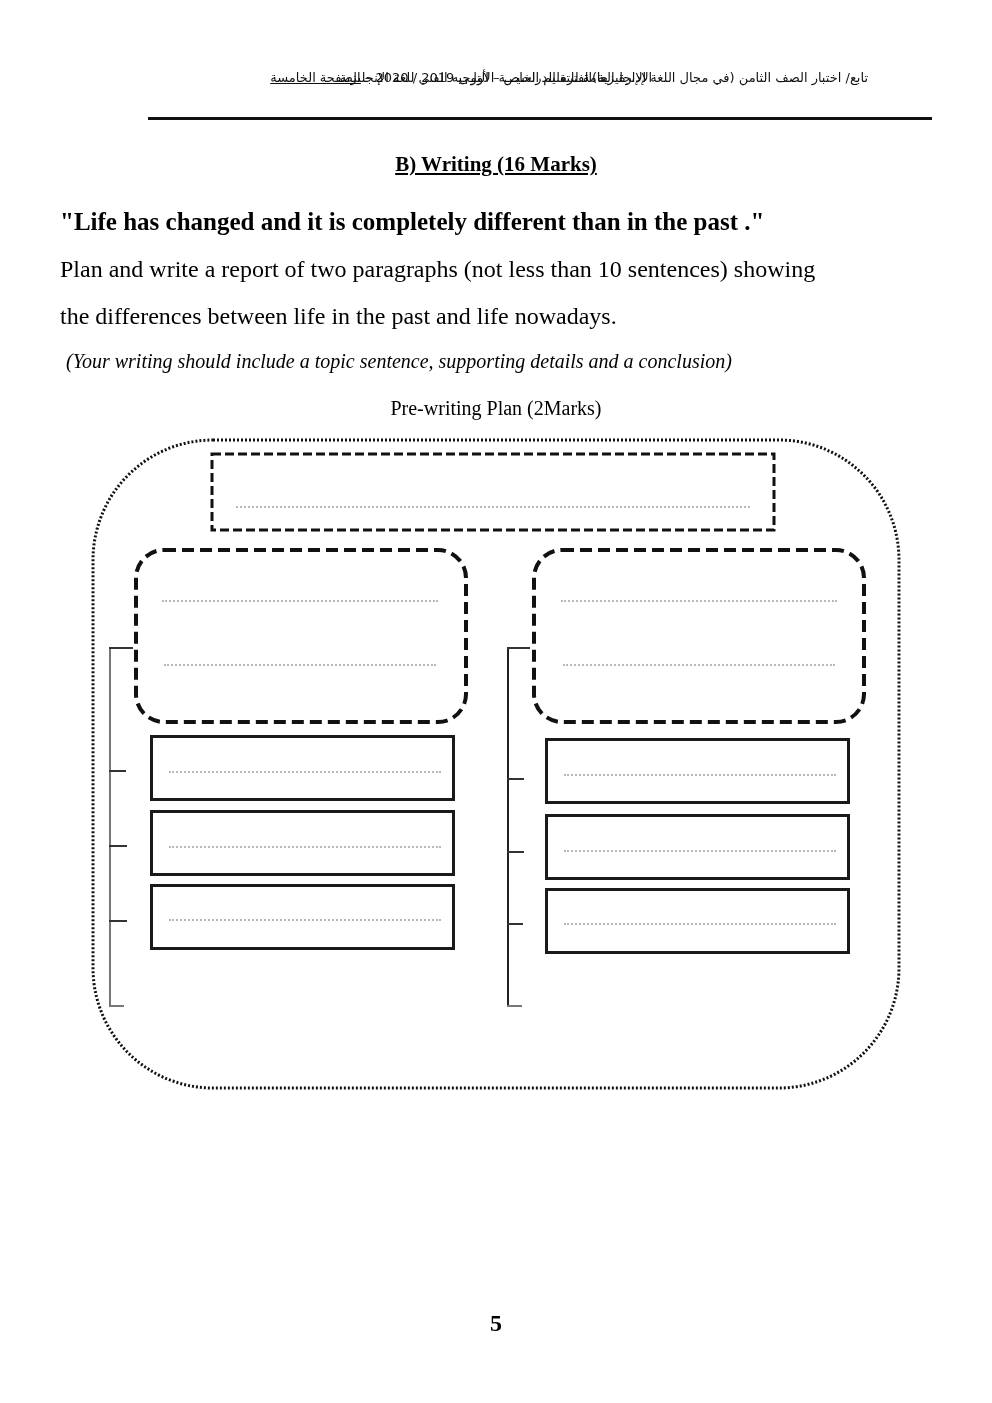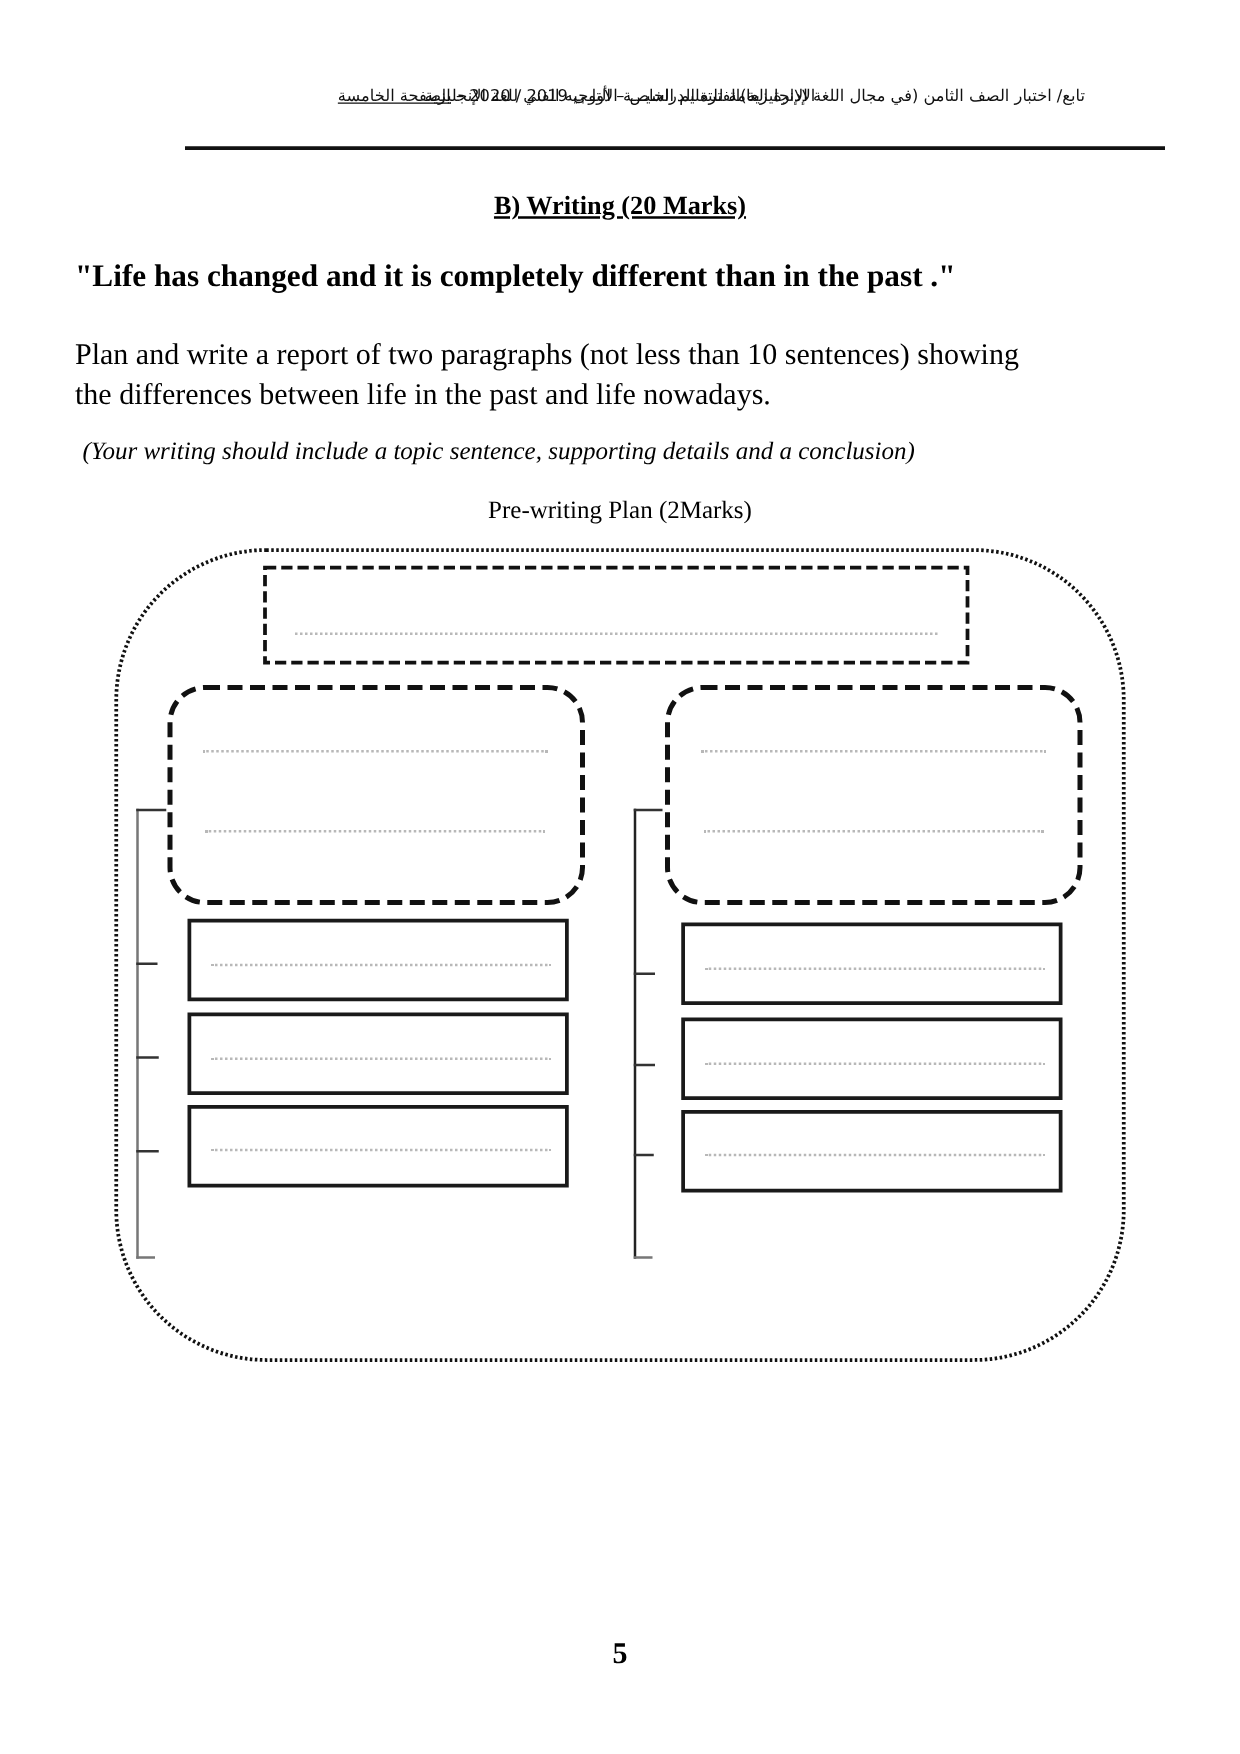--- a/index.html
+++ b/index.html
@@ -5,38 +5,38 @@
     html, body { margin: 0; padding: 0; background: #ffffff; }
     body { width: 992px; height: 1403px; position: relative; overflow: hidden; font-family: "Liberation Serif", serif; color: #000; }
     .abs { position: absolute; }
     .hdr1 { top: 34px; left: 120px; width: 748px; text-align: right; direction: rtl; font-family: "DejaVu Sans", sans-serif; font-size: 13px; color: #111; white-space: nowrap; margin-top: 36px; }
     .hdr1 .ul { text-decoration: underline; }
     .hdr2 { top: 70px; left: 0; width: 992px; text-align: center; direction: rtl; font-family: "DejaVu Sans", sans-serif; font-size: 13px; color: #111; }
     .rule { top: 117px; left: 148px; width: 784px; height: 3px; background: #111; }
     .sec-title { top: 152px; left: 0; width: 992px; text-align: center; font-weight: bold; font-size: 21px; text-decoration: underline; }
     .quote { top: 208px; left: 60px; font-weight: bold; font-size: 25px; white-space: nowrap; }
     .instr { left: 60px; font-size: 24px; white-space: nowrap; }
-    .instr1 { top: 271px; }
+    .instr1 { top: 256px; }
     .instr2 { top: 303px; }
     .note { top: 350px; left: 66px; font-size: 20px; white-space: nowrap; font-style: italic; }
     .plan-title { top: 397px; left: 0; width: 992px; text-align: center; font-weight: normal; font-size: 20px; }
     .page-no { top: 1310px; left: 0; width: 992px; text-align: center; font-weight: bold; font-size: 24px; }
     .dotline { position: absolute; border-top: 2px dotted #b8b8b8; height: 0; }
     .sbox { position: absolute; border: 3px solid #1a1a1a; box-sizing: border-box; background: #fff; }
     .vline { position: absolute; width: 2px; background: #777; }
     .hline { position: absolute; height: 2px; background: #333; }
   </style>
 </head>
 <body>
 
 <div class="abs hdr1"><span>تابع/ اختبار الصف  الثامن     (في مجال اللغة الإنجليزية)الفترة الدراسيـــة الأولـى 2019 / 2020  –  </span><span class="ul">الصفحة الخامسة</span></div>
 <div class="abs hdr2">الإدارة العامة للتعليم الخاص – التوجيه الفني للغة الإنجليزية</div>
 <div class="abs rule"></div>
 
-<div class="abs sec-title">B) Writing (20 Marks)</div>
+<div class="abs sec-title">B) Writing (16 Marks)</div>
 <div class="abs quote">"Life has changed and it is completely different  than in the past ."</div>
 <div class="abs instr instr1">Plan and write a report of two paragraphs (not less than 10 sentences) showing</div>
 <div class="abs instr instr2">the differences between life in the past and life nowadays.</div>
 <div class="abs note">(Your writing should include a topic sentence, supporting details and a conclusion)</div>
 <div class="abs plan-title">Pre-writing Plan (2Marks)</div>
 
 <div>
   <svg class="abs" style="left:0;top:0" width="992" height="1403">
 
     <rect x="93" y="440" width="806" height="648" rx="120" ry="120" fill="none" stroke="#111" stroke-width="3" stroke-dasharray="2 2"></rect>

